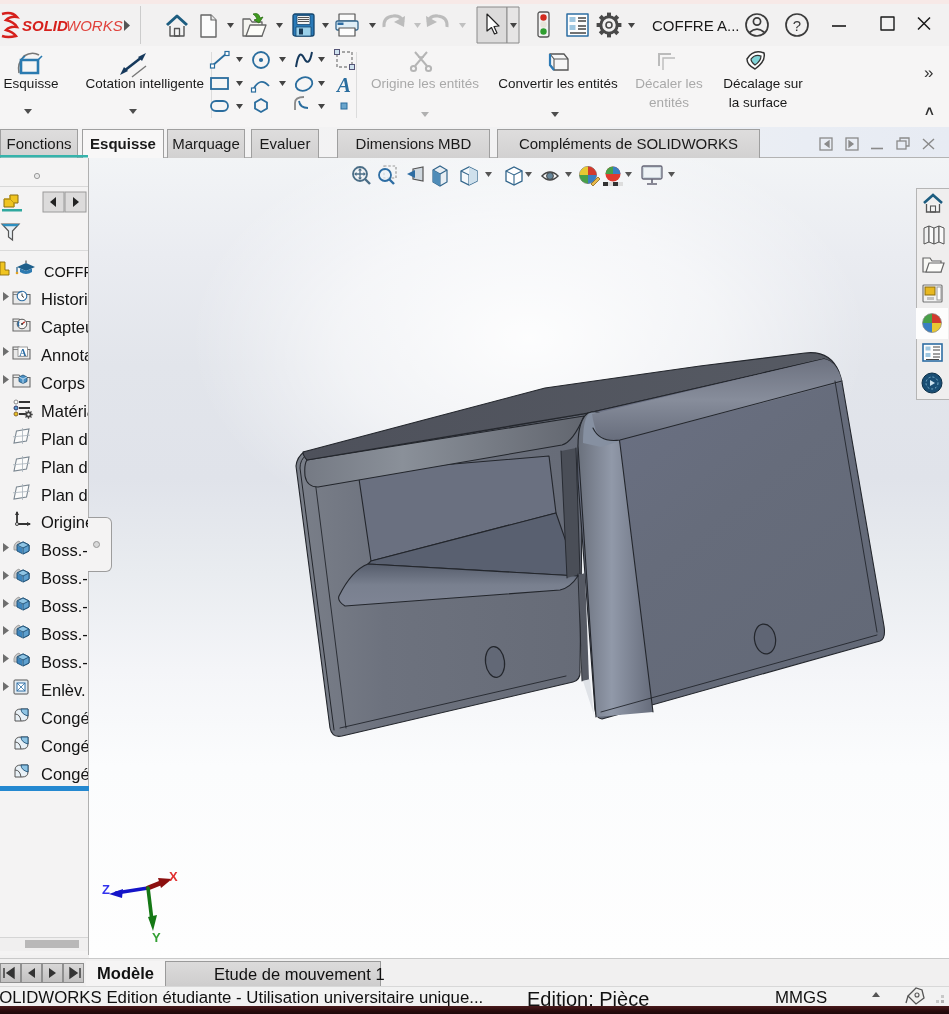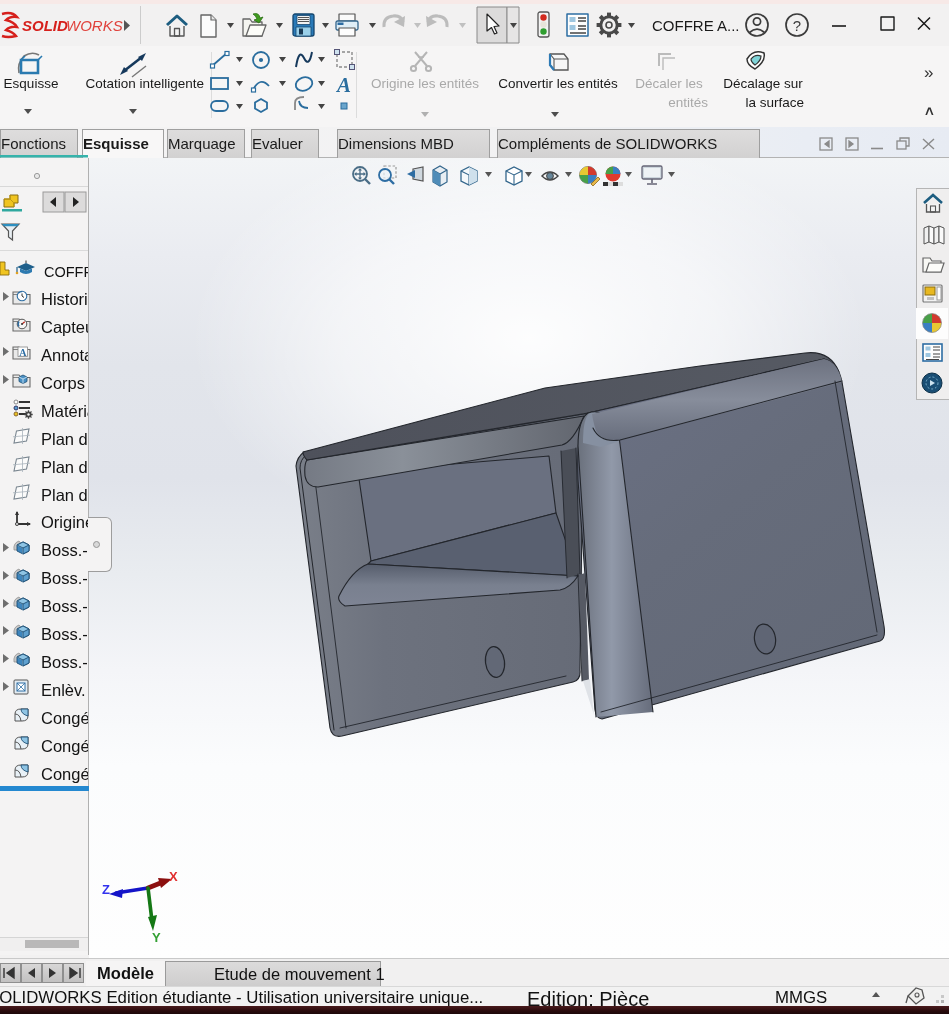--- a/index.html
+++ b/index.html
@@ -2,24 +2,24 @@
 <html><head><meta charset="utf-8">
 <style>
 html,body{margin:0;padding:0;}
 body{width:949px;height:1014px;overflow:hidden;position:relative;font-family:"Liberation Sans",sans-serif;background:#f2f1f1;}
 .abs{position:absolute;}
 #pinkstrip{left:0;top:0;width:949px;height:4px;background:#f7e9e7;}
 #titlebar{left:0;top:5px;width:949px;height:41px;background:#f2f1f1;}
 #ribbon{left:0;top:46px;width:949px;height:81px;background:#f6f5f5;}
 .rsep{width:1px;background:#dcdcdc;top:52px;height:66px;}
 .rlabel{font-size:13.5px;color:#1a1a1a;top:76px;height:16px;line-height:16px;text-align:center;white-space:nowrap;}
-.rlabel2{font-size:13.5px;color:#1a1a1a;top:95px;height:16px;line-height:16px;text-align:right;white-space:nowrap;}
+.rlabel2{font-size:13.5px;color:#1a1a1a;top:95px;height:16px;line-height:16px;text-align:center;white-space:nowrap;}
 .gray{color:#a9a9a9;}
 #tabrow{left:0;top:127px;width:949px;height:31px;background:linear-gradient(90deg,#f4f3f3 0%,#f2f2f3 55%,#e9edf4 85%,#e7ebf3 100%);border-bottom:1px solid #b3b3b3;box-sizing:border-box;}
-.tab{top:129px;height:29px;box-sizing:border-box;background:linear-gradient(180deg,#dedddd,#d2d1d1);border:1px solid #9f9f9f;border-bottom:none;font-size:15px;color:#1a1a1a;line-height:28px;white-space:nowrap;}
+.tab{top:129px;height:29px;box-sizing:border-box;background:linear-gradient(180deg,#dedddd,#d2d1d1);border:1px solid #9f9f9f;border-bottom:none;font-size:15px;color:#1a1a1a;text-align:center;line-height:28px;white-space:nowrap;}
 .tabactive{background:#f8f7f7;border-bottom:none;font-weight:bold;}
 #viewport{left:89px;top:158px;width:860px;height:800px;background:radial-gradient(ellipse 470px 300px at 440px 180px, rgba(255,255,255,0.92) 0%, rgba(255,255,255,0.55) 40%, rgba(255,255,255,0) 72%),linear-gradient(180deg,#f2f4f6 0%,#eaecf1 12%,#e2e5eb 26%,#e0e3ea 40%,#e9ecf0 52%,#f4f5f8 64%,#fbfcfd 76%,#fefefe 100%);}
 #leftpanel{left:0;top:158px;width:89px;height:797px;background:#f4f3f3;border-right:1px solid #b0b0b0;box-sizing:border-box;}
 .treerow{left:0;width:88px;height:26px;overflow:hidden;}
 .treelabel{position:absolute;left:41px;top:3px;font-size:16.5px;color:#131313;white-space:nowrap;}
 #taskpane{left:916px;top:188px;width:33px;height:212px;background:#efeeee;border:1px solid #b5b5b5;border-right:none;box-sizing:border-box;}
 #bottomtabs{left:0;top:958px;width:949px;height:28px;background:#f1f0f0;border-top:1px solid #c9c9c9;box-sizing:border-box;}
 #statusbar{left:0;top:986px;width:949px;height:20px;background:#f2f2f2;border-top:1px solid #d8d8d8;box-sizing:border-box;font-size:16px;color:#111;}
 #maroon{left:0;top:1006px;width:949px;height:8px;background:linear-gradient(180deg,#4a1a1c,#2a0b0d 60%,#1d0709);}
 .navbtn{top:963px;width:21px;height:20px;background:linear-gradient(180deg,#d8d7d7,#c2c1c1);border:1px solid #8f8f8f;box-sizing:border-box;}

